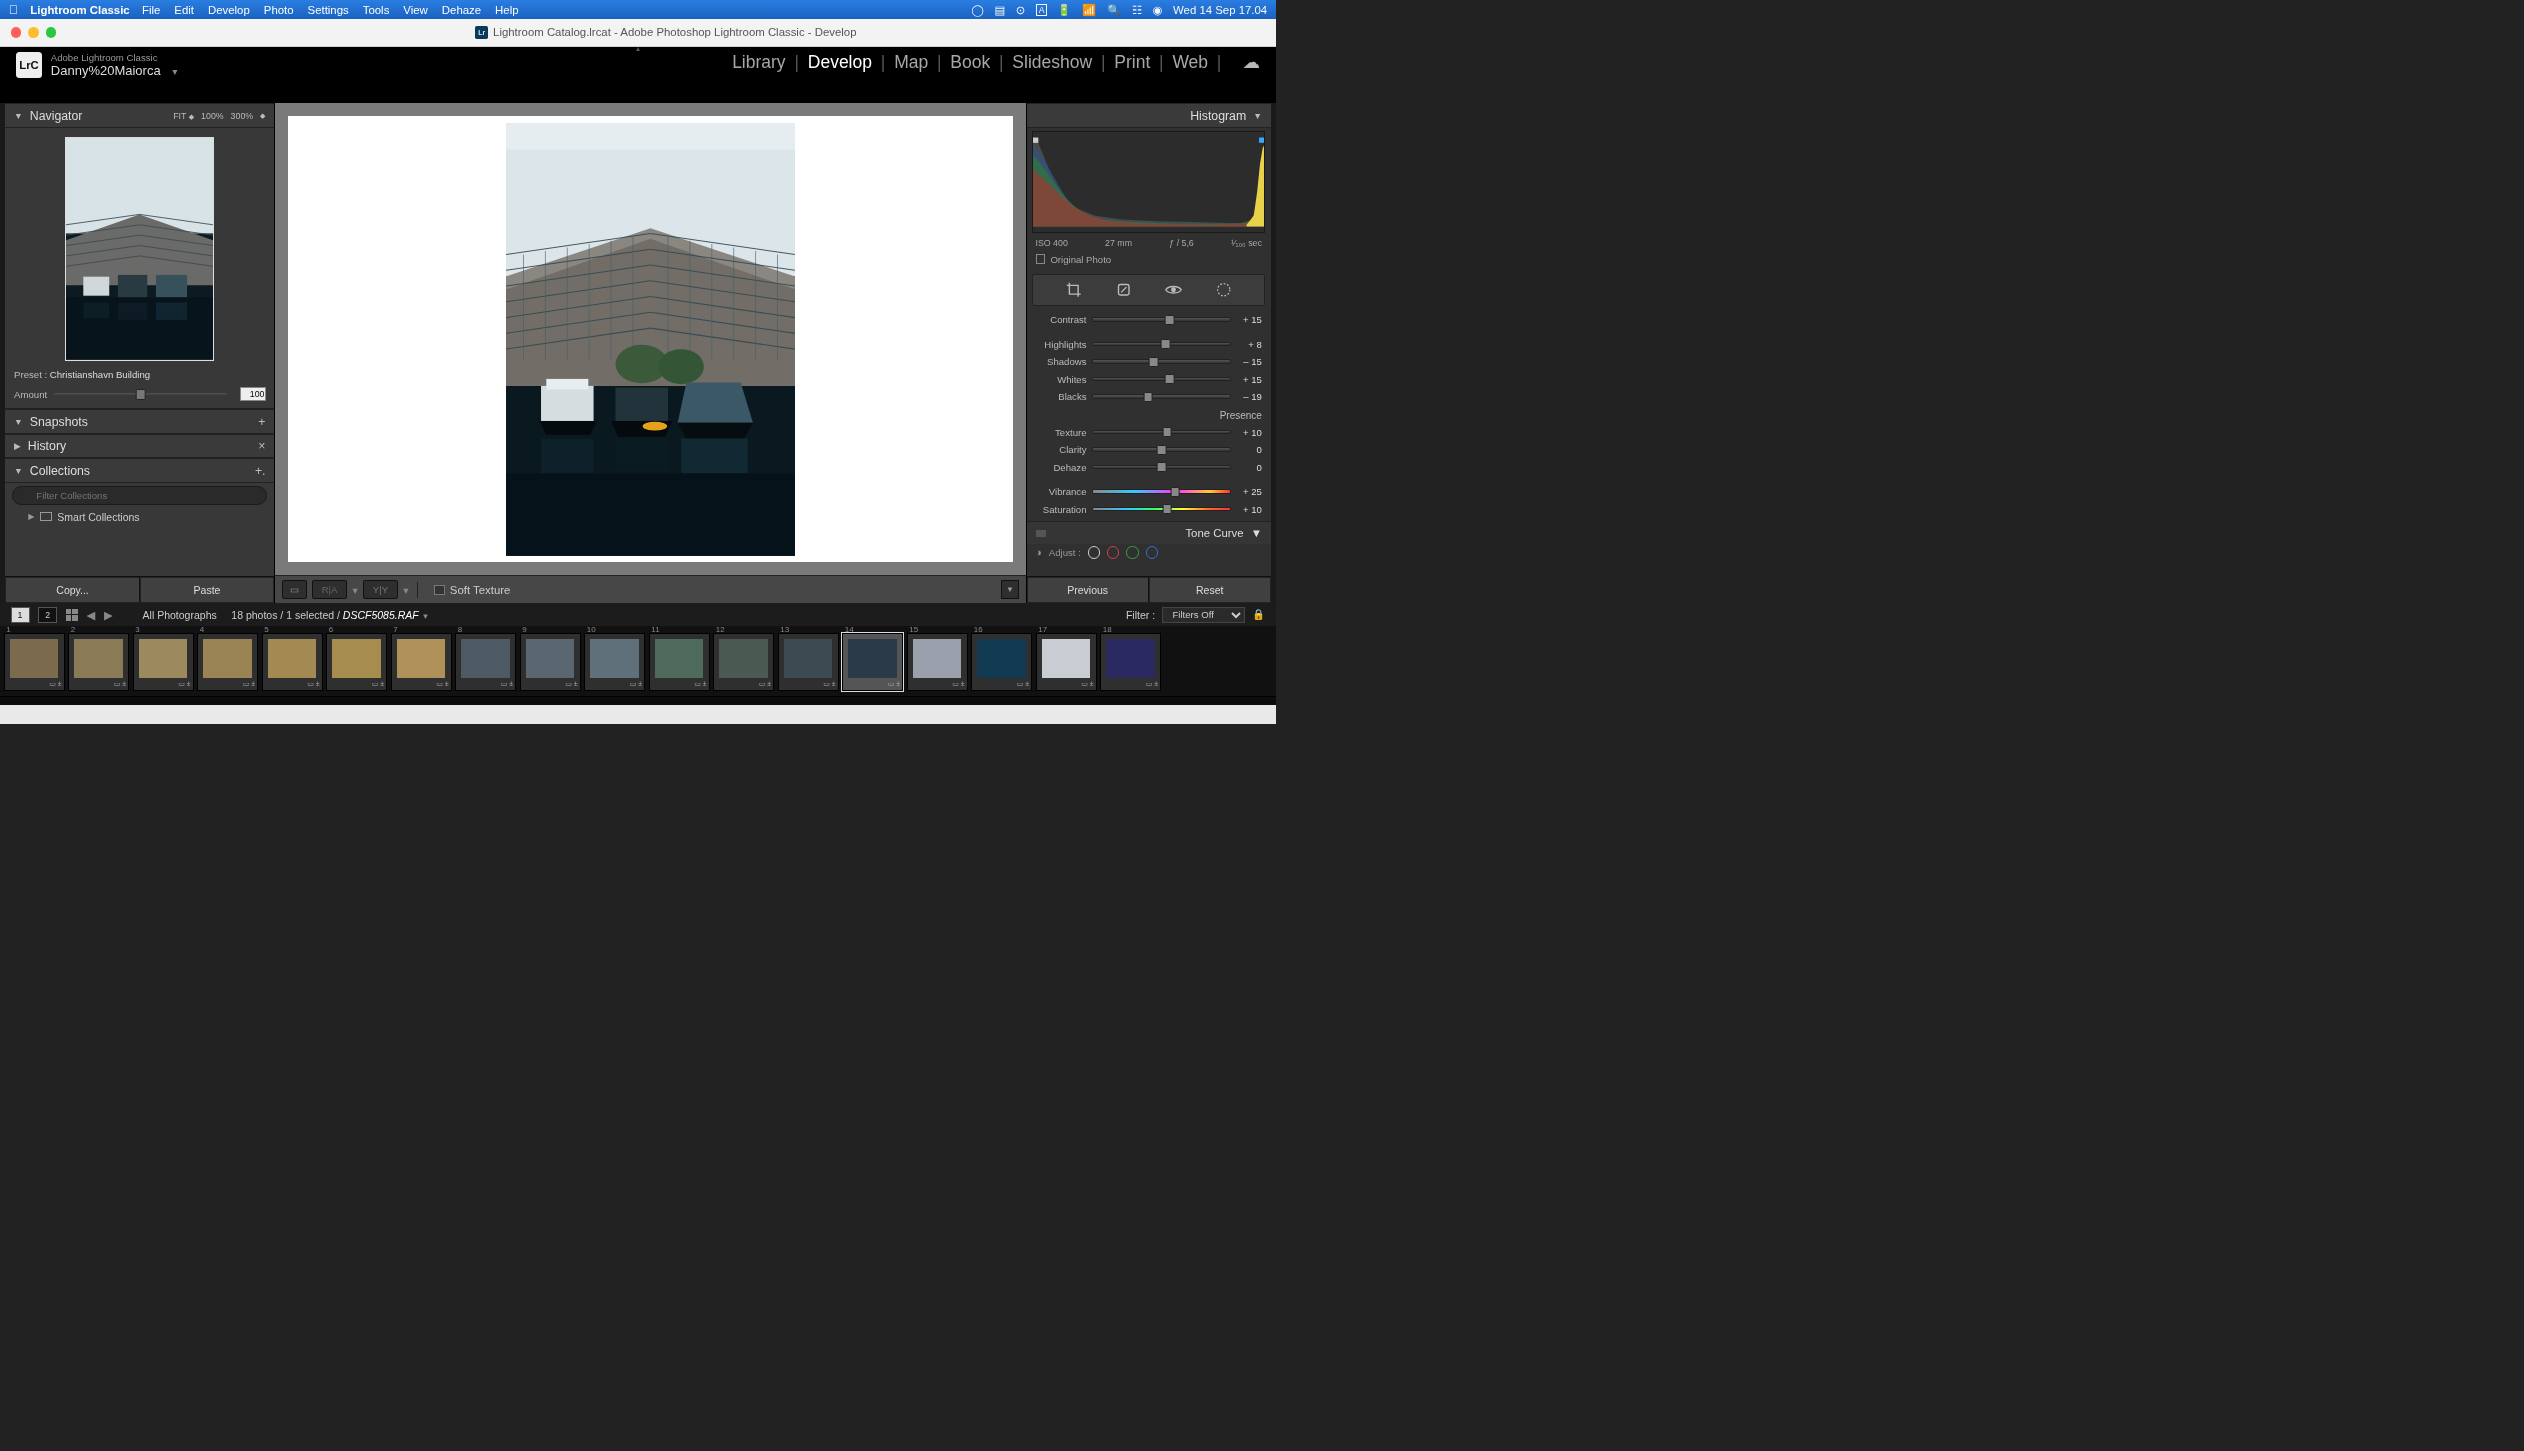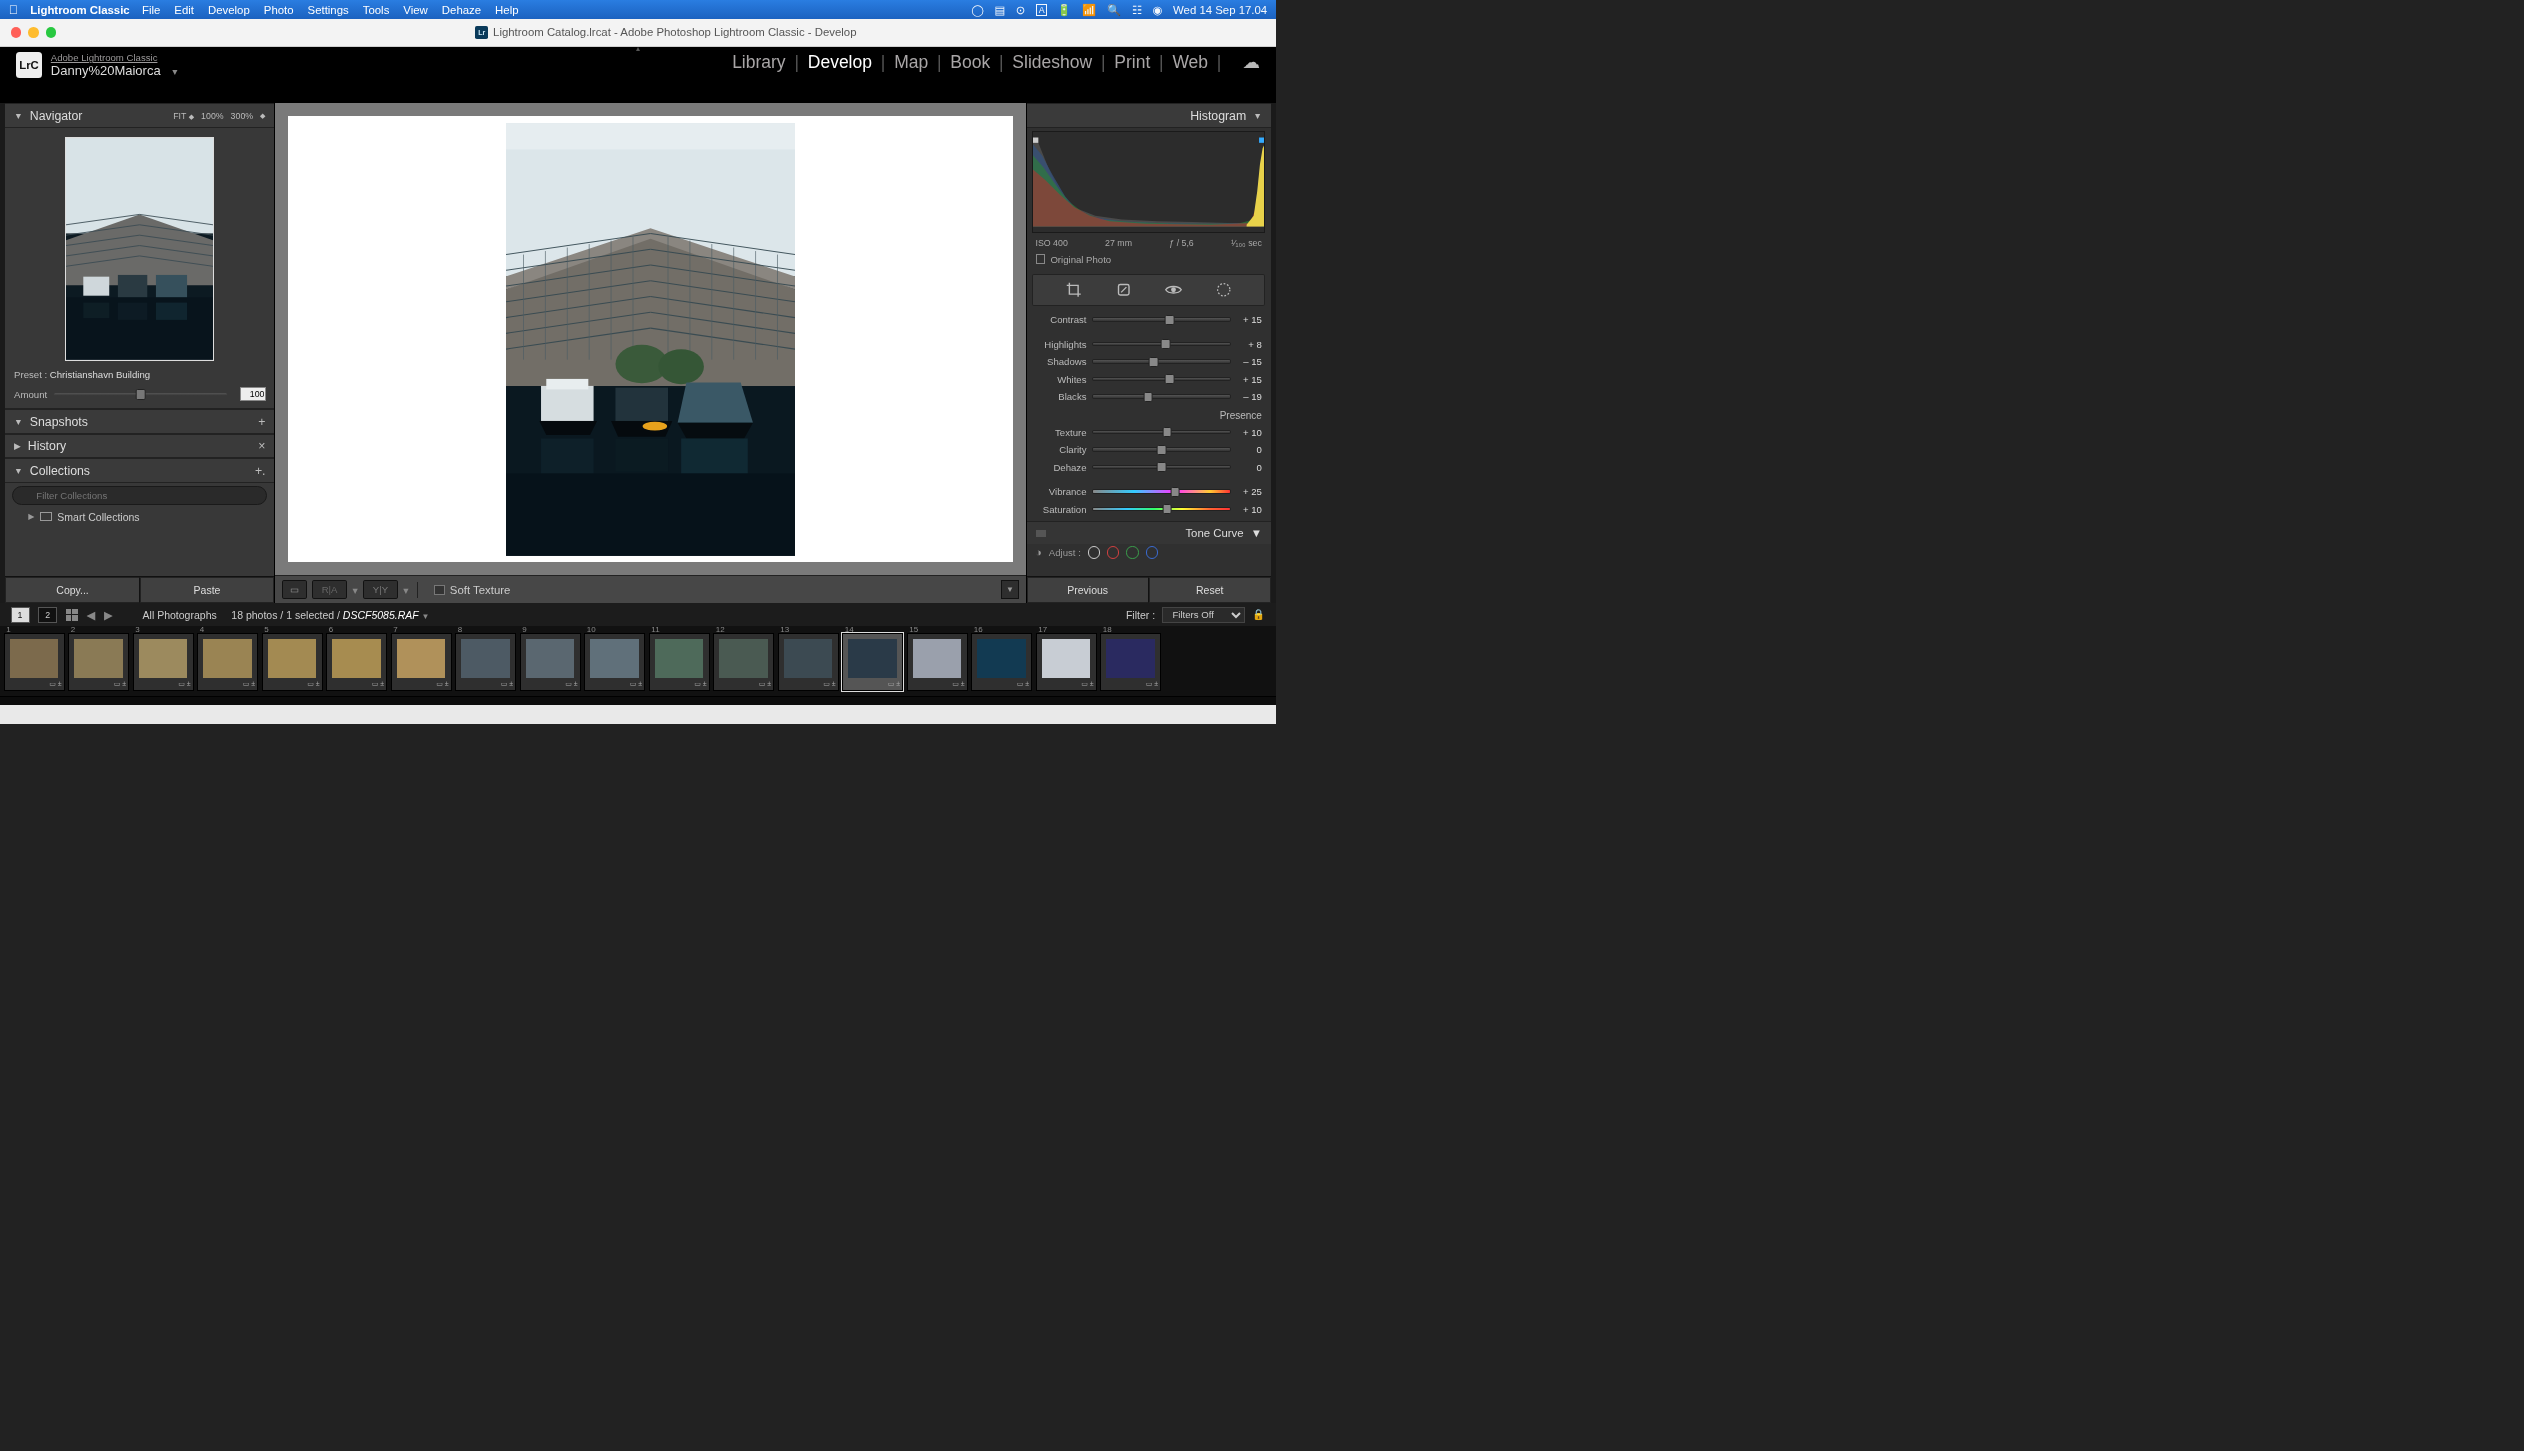--- a/index.html
+++ b/index.html
@@ -20,21 +20,21 @@
 .tl-close { background: #ff5f57; }
 .tl-min { background: #febc2e; }
 .tl-max { background: #28c840; }
 .titlebar .title { margin: 0 auto; display: flex; align-items: center; gap: 5.3px; }
 .titlebar .title .icon { width: 12.3px; height: 12.3px; background: #0a3a5a; border-radius: 1.8px; position: relative; display:inline-flex;align-items:center;justify-content:center;color:#c9e6f5;font-size:7px;font-weight:700;}
 
 
 .app-black { background: #000; }
 .identity-row { height: 51px; display: flex; align-items: flex-start; padding: 0 16px; }
 .lrc-badge { width: 26px; height: 26px; background:#eee; color:#111; border-radius:3.5px; font-weight:700; font-size:11.4px; display:flex; align-items:center; justify-content:center; margin-right:8.8px; }
-.identity-text .a { color:#9b999a; font-size:9.6px;text-decoration:underline; }
+.identity-text .a { color:#9b999a; font-size:9.6px; }
 .identity-text .b { color:#ddd; font-size:13px; }
 .identity-text .chev { color:#888; margin-left:7px; font-size:8.8px; }
 .modules { margin-left:auto; display:flex; align-items:center; font-size:17.5px; color:#a9a6a7; }
 .modules .sep { color:#555; margin:0 8.8px; }
 .modules .mod { cursor:pointer; }
 .modules .active { color:#fff; font-weight:500; }
 .modules .cloud { margin-left:12.3px; font-size:17.5px; color:#b9b9b9; }
 .toggle-tab { height:5.3px; background:#000; text-align:center; color:#555; font-size:8px; line-height:3.5px; }
 
 

